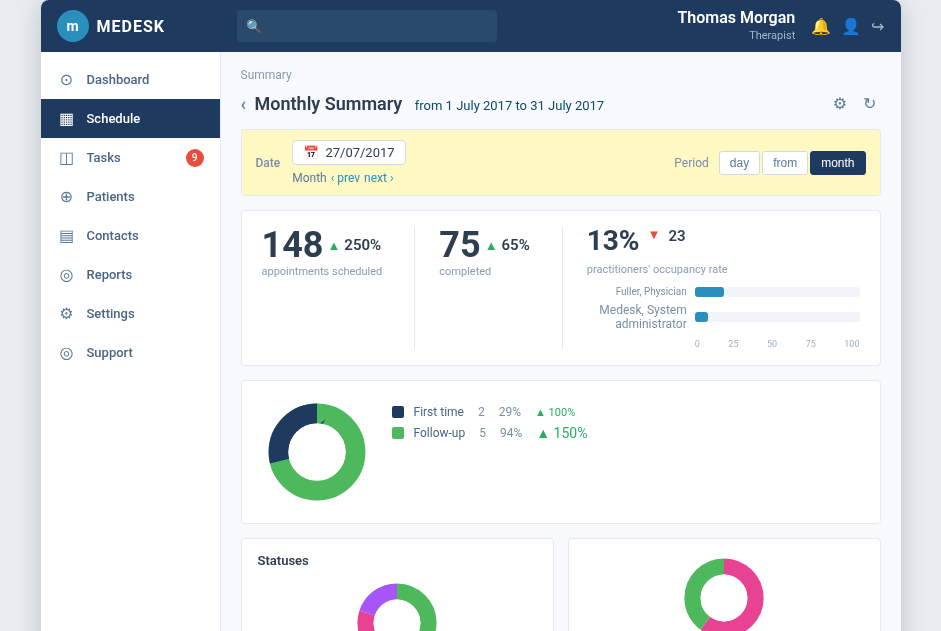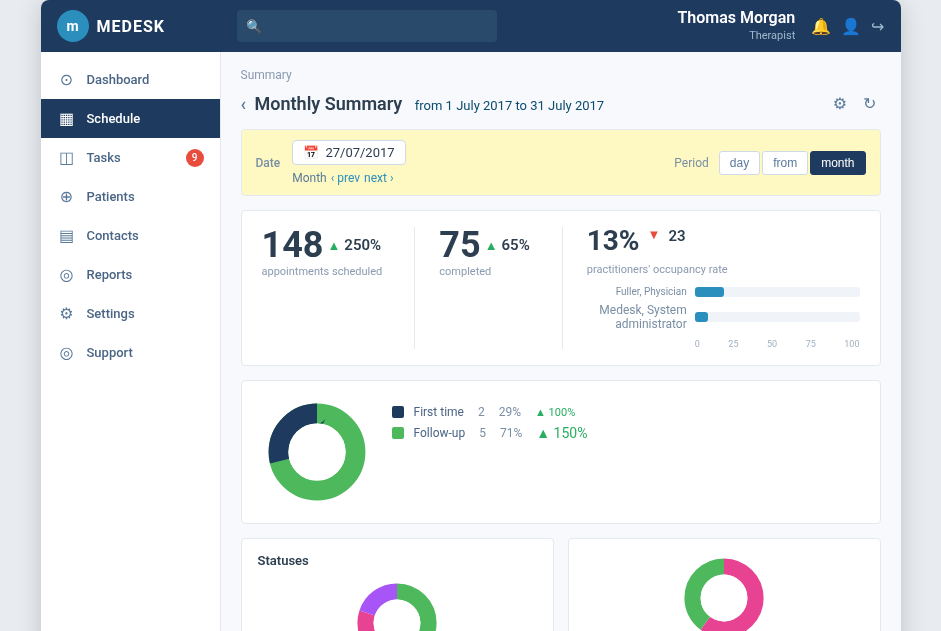--- a/index.html
+++ b/index.html
@@ -559,21 +559,21 @@
             <div class="legend-dot" style="background:#1e3a5f;"></div>
             <span>First time</span>
             <span class="legend-pct">2</span>
             <span class="legend-pct">29%</span>
             <span class="legend-change" style="color:#27ae60;font-size:11px;">▲ 100%</span>
           </div>
           <div class="legend-item">
             <div class="legend-dot" style="background:#4db85c;"></div>
             <span>Follow-up</span>
             <span class="legend-pct">5</span>
-            <span class="legend-pct">71%</span>
+            <span class="legend-pct">94%</span>
             <span class="legend-change" style="color:#27ae60;font-size:14px;">▲ 150%</span>
           </div>
         </div>
       </div>
 
       <div class="bottom-row">
         <div class="chart-card">
           <div class="chart-card-title">Statuses</div>
           <div class="mini-donut-wrap">
             <svg viewBox="0 0 100 100">

